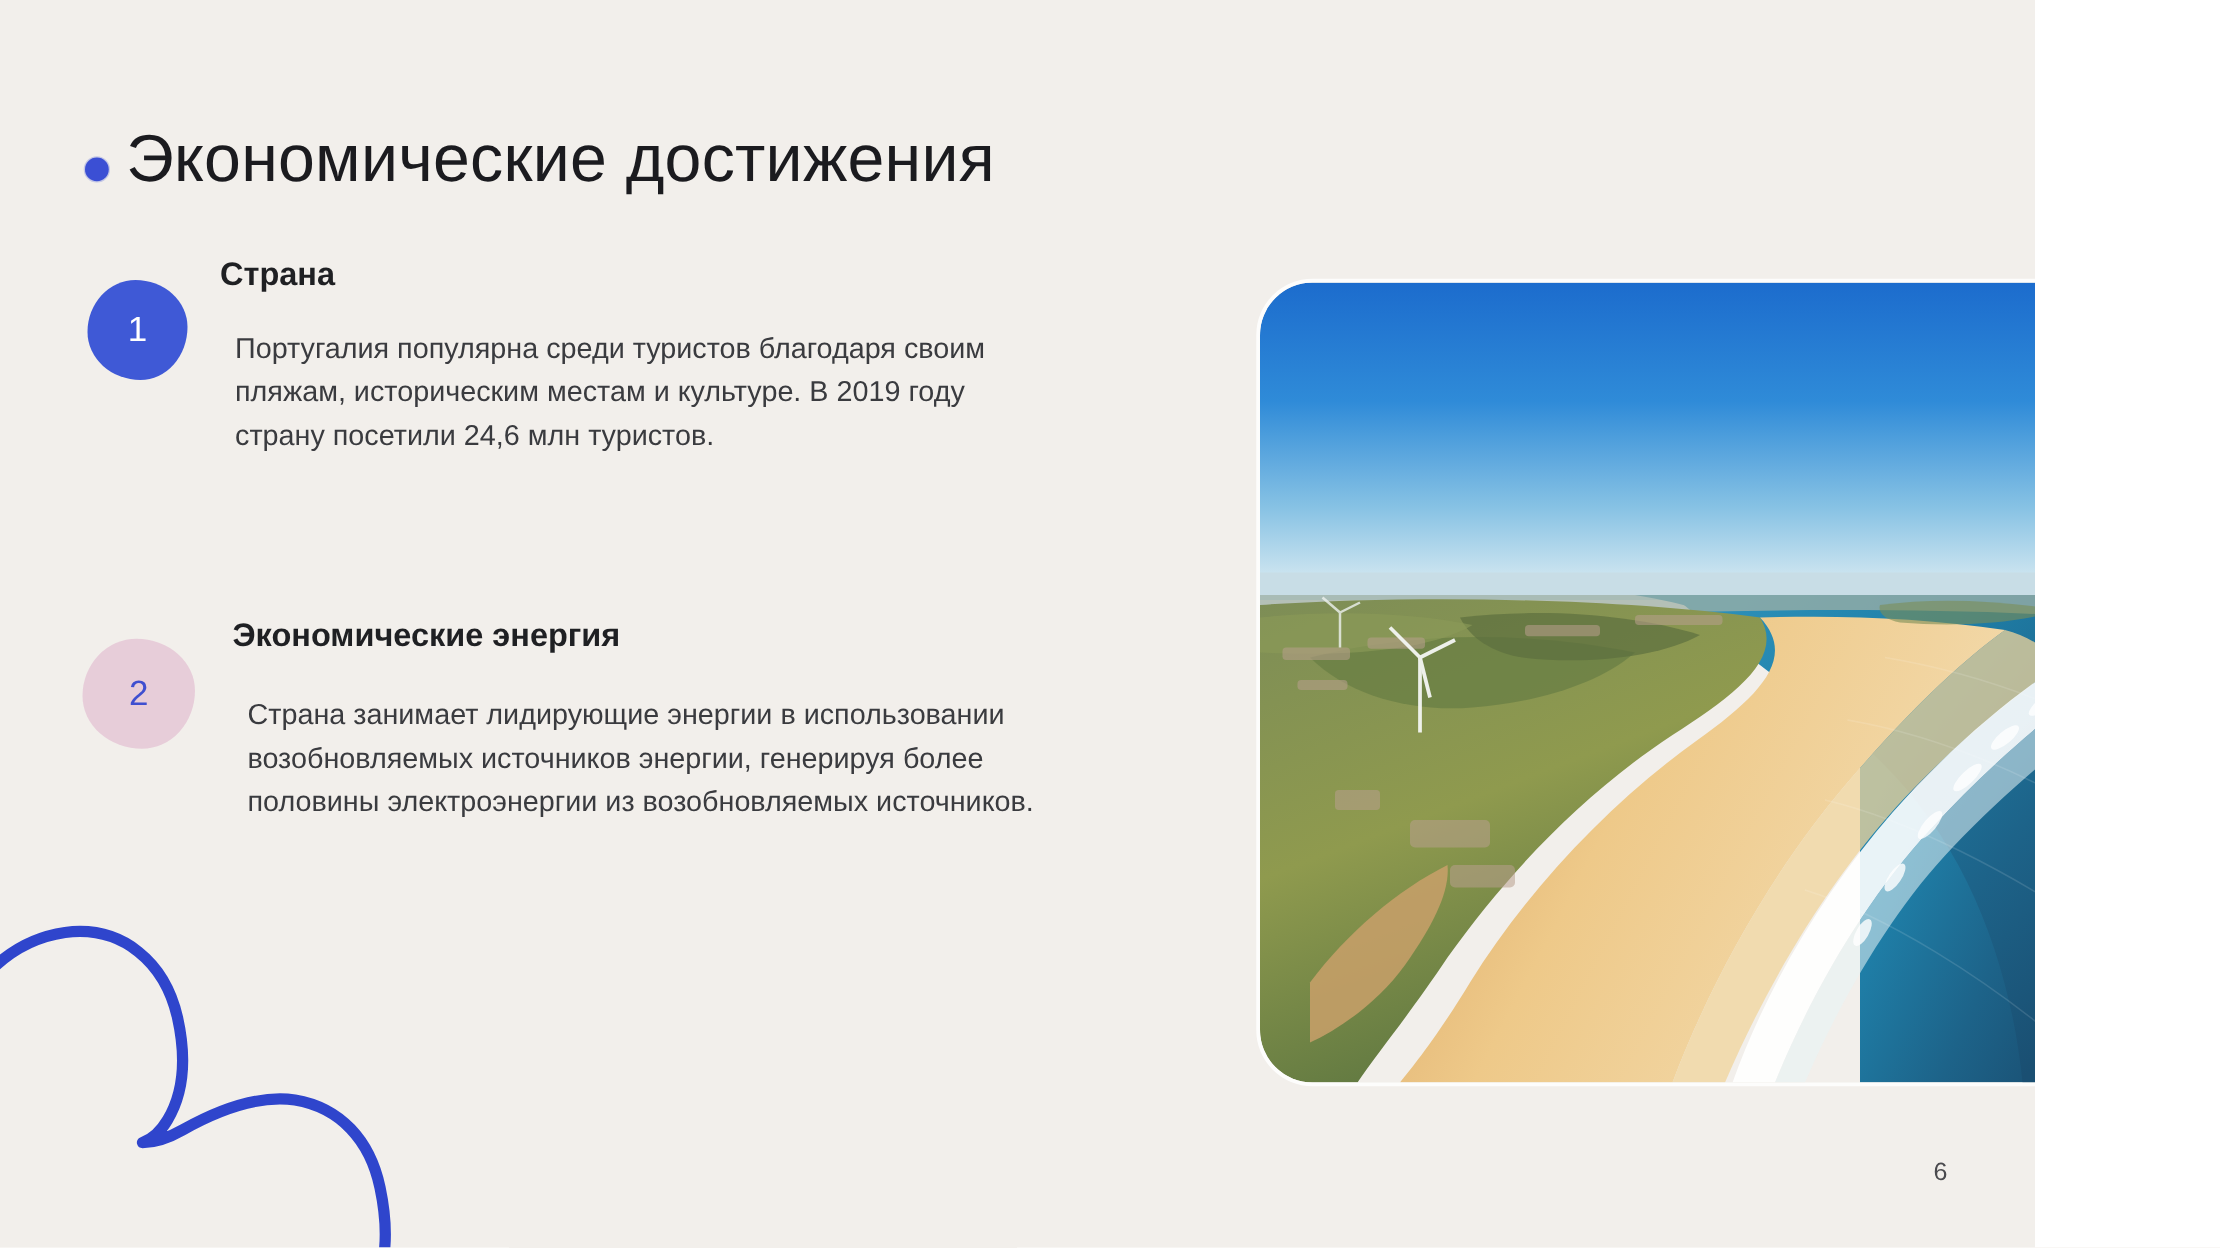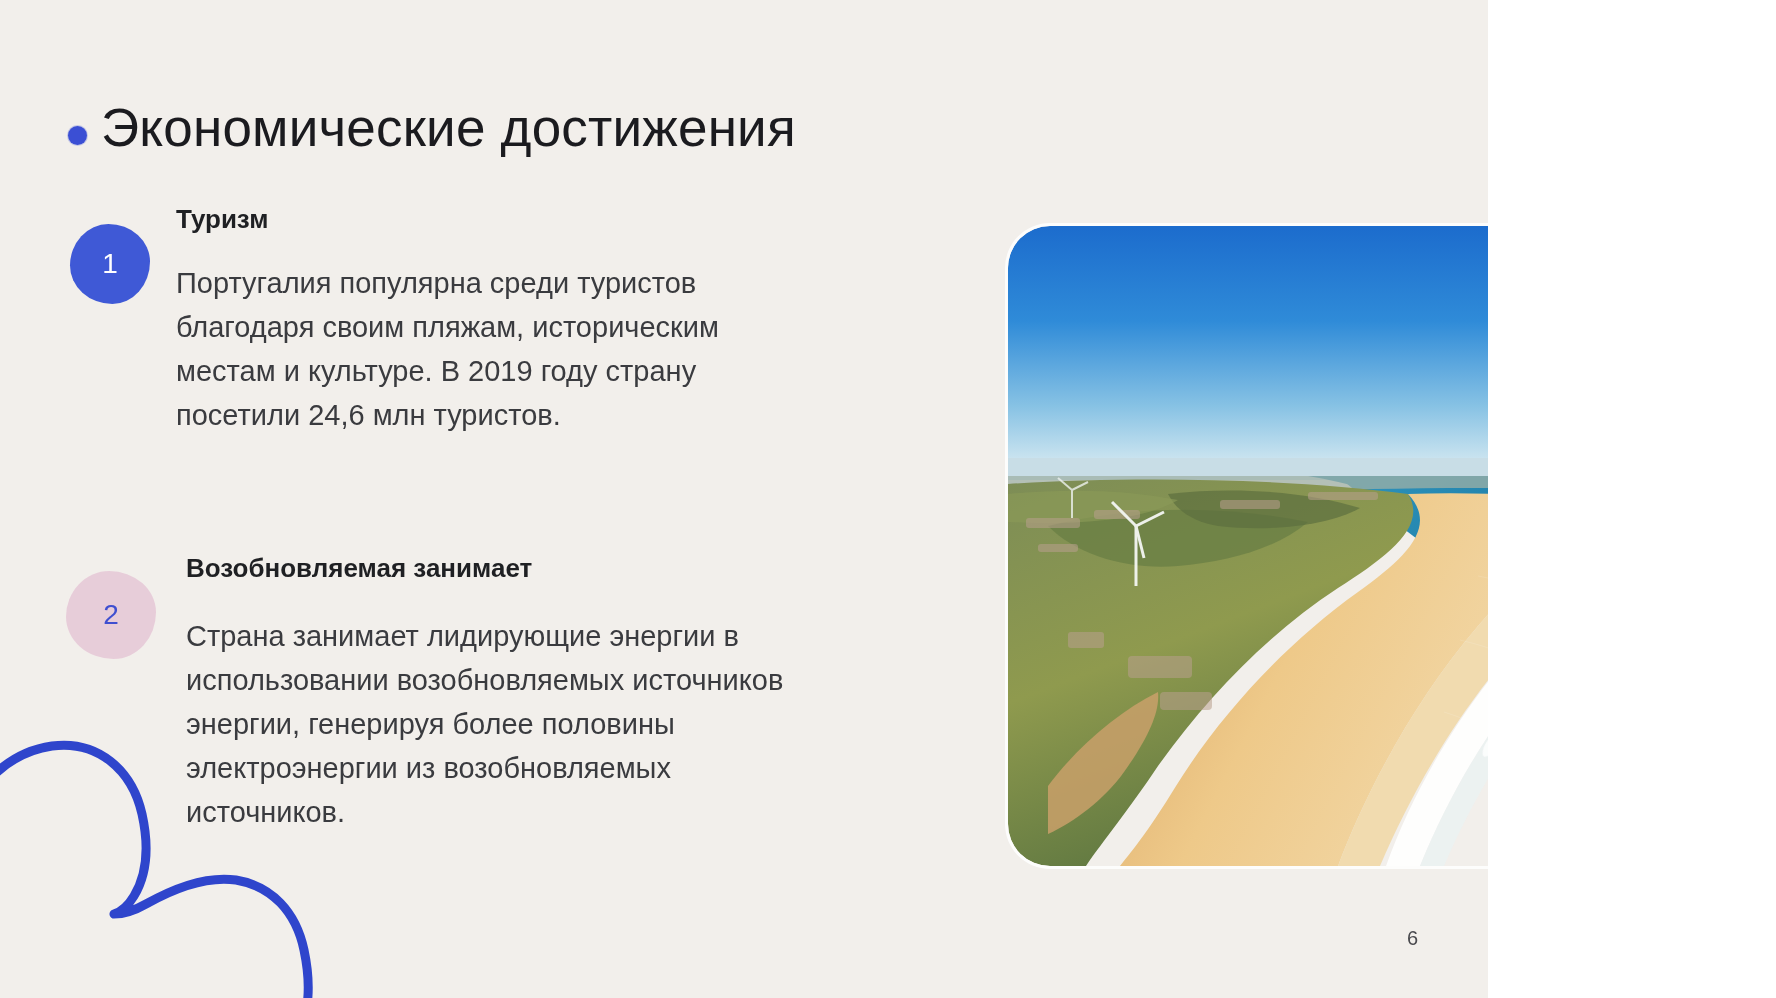--- a/index.html
+++ b/index.html
@@ -7,21 +7,21 @@
     padding: 0;
   }
   body {
     width: 1776px;
     height: 998px;
     overflow: hidden;
     font-family: "Liberation Sans", sans-serif;
   }
   .slide {
     position: relative;
-    width: 1488px;
+    width: 1628px;
     height: 998px;
     background: #f2efeb;
     overflow: hidden;
   }
 
   
   .title-row {
     position: absolute;
     left: 68px;
     top: 62px;
@@ -111,24 +111,24 @@
     padding-top: 8px;
   }
   .item-heading {
     font-size: 26px;
     font-weight: 700;
     color: #1f2023;
     margin: 0 0 26px 0;
     line-height: 1.2;
   }
   .item-body {
-    font-size: 29px;
+    font-size: 23px;
     line-height: 1.52;
     color: #3a3b3f;
-    margin: 0;
+    margin: 12px;
     max-width: 640px;
     white-space: pre-line;
   }
   .item-2 .item-heading { margin-bottom: 30px; }
   .item-2 .item-text { padding-left: 10px; }
 
   
   .photo {
     position: absolute;
     left: 1008px;
@@ -174,34 +174,34 @@
   <div class="items">
 
     <div class="item item-1">
       <div class="badge-wrap">
         <div class="badge filled">
           <span class="blob"></span>
           <span class="num">1</span>
         </div>
       </div>
       <div class="item-text">
-        <h2 class="item-heading">Туризм</h2>
+        <h2 class="item-heading">Страна</h2>
         <p class="item-body">Португалия популярна среди туристов благодаря своим пляжам, историческим местам и культуре. В 2019 году страну посетили 24,6 млн туристов.</p>
       </div>
     </div>
 
     <div class="item item-2">
       <div class="badge-wrap">
         <div class="badge soft">
           <span class="blob"></span>
           <span class="num">2</span>
         </div>
       </div>
       <div class="item-text">
-        <h2 class="item-heading">Возобновляемая занимает</h2>
+        <h2 class="item-heading">Экономические энергия</h2>
         <p class="item-body">Страна занимает лидирующие энергии в использовании возобновляемых источников энергии, генерируя более половины электроэнергии из возобновляемых источников.</p>
       </div>
     </div>
 
   </div>
 
   <div class="photo">
     <svg viewBox="0 0 672 640" preserveAspectRatio="none" aria-hidden="true">
       <defs>
         <linearGradient id="skyGrad" x1="0" y1="0" x2="0" y2="1">

